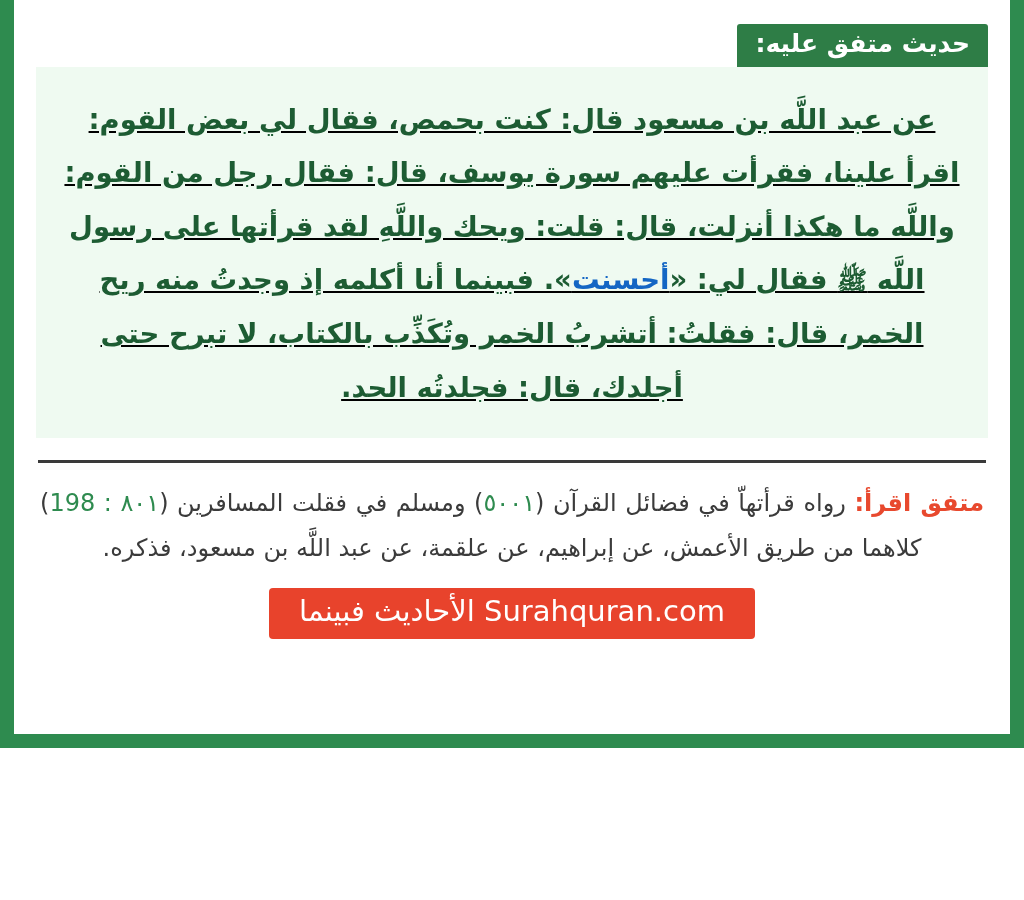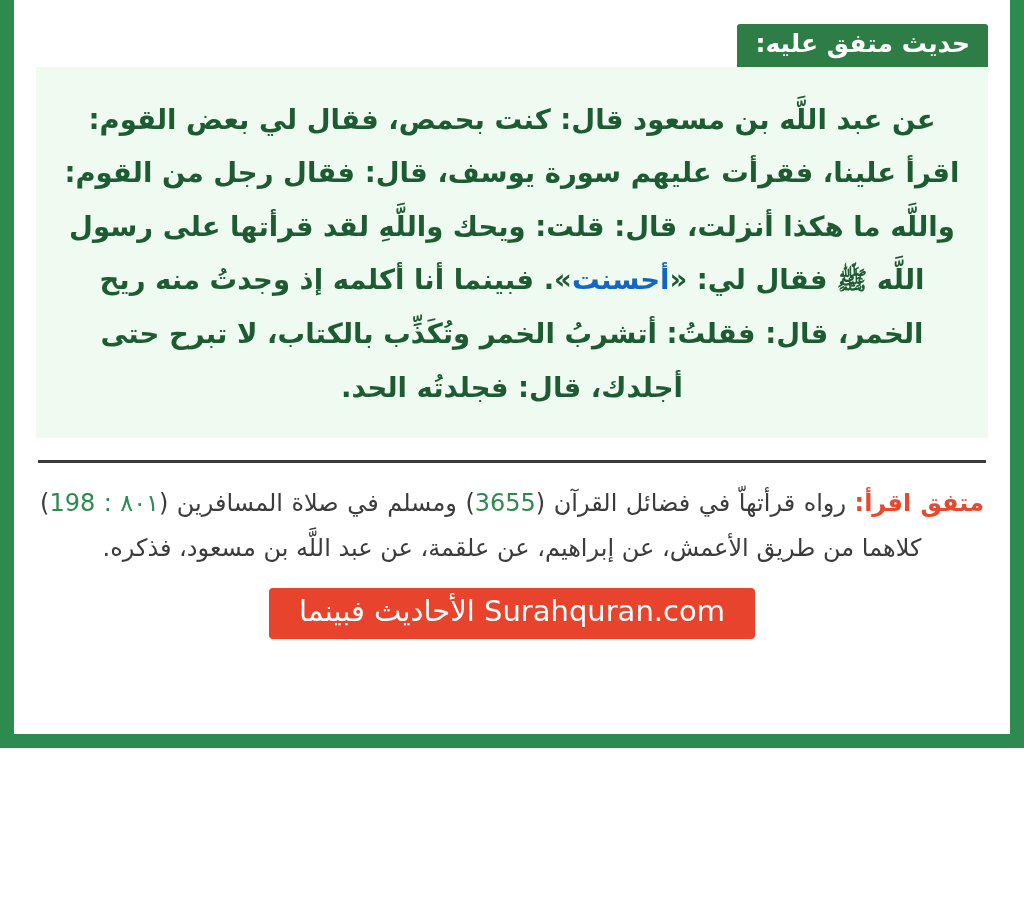--- a/index.html
+++ b/index.html
@@ -49,20 +49,21 @@
     line-height: 1.1;
     letter-spacing: 0;
   }
   
   .hadith-box {
     background: #effaf1;
     margin: 0 4px;
     padding: 26px 26px 24px 26px;
     box-sizing: border-box;
     flex: 0 0 auto;
+    text-decoration: underline;
   }
   .hadith-text {
     color: #1d5c33;
     font-size: 27.5px;
     font-weight: bold;
     line-height: 1.95;
     text-align: center;
     margin: 0;
   }
   .hadith-text .highlight {
@@ -129,19 +130,19 @@
   <div class="header-row">
     <div class="header-label">حديث متفق عليه:</div>
   </div>
 
   <div class="hadith-box">
     <p class="hadith-text"><span>عن عبد اللَّه بن مسعود قال: كنت بحمص، فقال لي بعض القوم: اقرأ علينا، فقرأت عليهم سورة يوسف، قال: فقال رجل من القوم: واللَّه ما هكذا أنزلت، قال: قلت: ويحك واللَّهِ لقد قرأتها على رسول اللَّه </span><span class="salla">ﷺ</span><span> فقال لي: «</span><span class="highlight">أحسنت</span><span>». فبينما أنا أكلمه إذ وجدتُ منه ريح الخمر، قال: فقلتُ: أتشربُ الخمر وتُكَذِّب بالكتاب، لا تبرح حتى أجلدك، قال: فجلدتُه الحد.</span></p>
   </div>
 
   <div class="divider"></div>
 
-  <div class="takhreej"><span class="label">متفق اقرأ:</span><span> رواه قرأتهاّ في فضائل القرآن (</span><span class="num">3655</span><span>) ومسلم في صلاة المسافرين (</span><span class="num">٨٠١ : 198</span><span>) كلاهما من طريق الأعمش، عن إبراهيم، عن علقمة، عن عبد اللَّه بن مسعود، فذكره.</span></div>
+  <div class="takhreej"><span class="label">متفق اقرأ:</span><span> رواه قرأتهاّ في فضائل القرآن (</span><span class="num">٥٠٠١</span><span>) ومسلم في فقلت المسافرين (</span><span class="num">٨٠١ : 198</span><span>) كلاهما من طريق الأعمش، عن إبراهيم، عن علقمة، عن عبد اللَّه بن مسعود، فذكره.</span></div>
 
   <div class="footer-wrap">
     <div class="footer-badge"><span class="site">Surahquran.com</span> <span>الأحاديث فبينما</span></div>
   </div>
 
 </div>
 
 </body></html>

